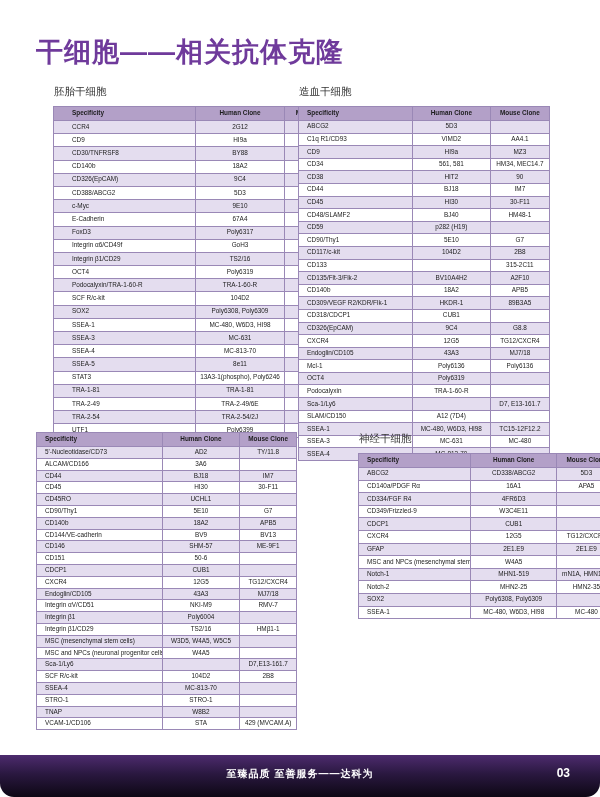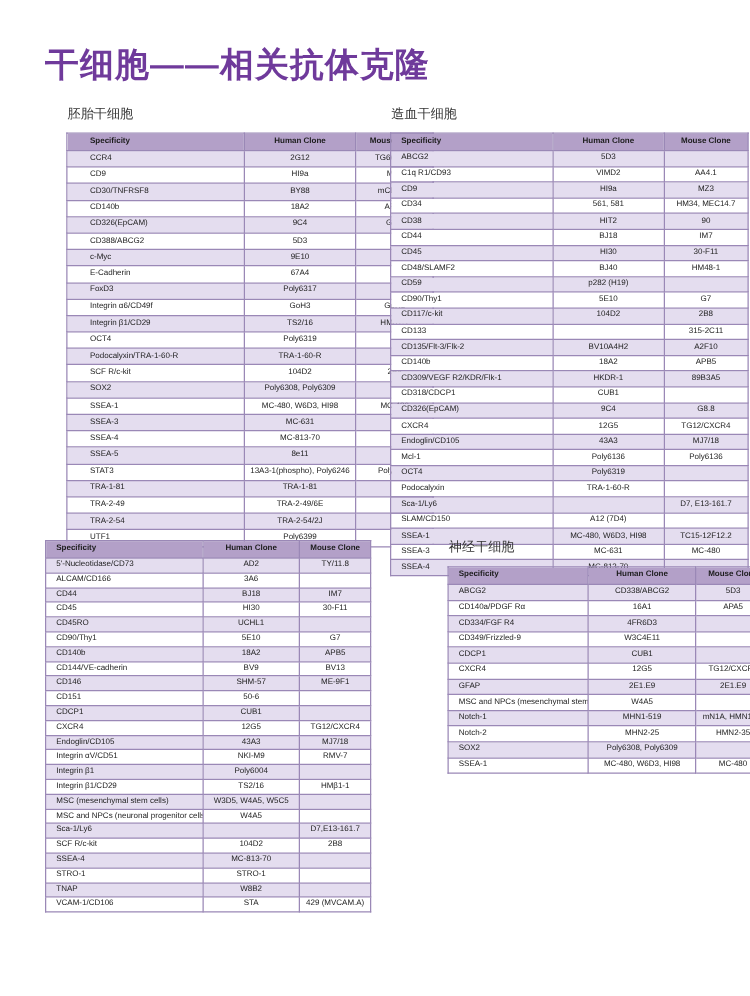--- a/index.html
+++ b/index.html
@@ -7,21 +7,21 @@
     position:relative;width:600px;height:797px;background:#ffffff;overflow:hidden;
     font-family:"Liberation Sans","DejaVu Sans",sans-serif;
     border-radius:14px;
   }
   .page-title{
     position:absolute;left:36px;top:34px;margin:0;
     font-size:27px;font-weight:bold;color:#6f3a9b;letter-spacing:1px;
   }
   .section{position:absolute;}
   .sec1{left:25px;top:85px;width:294px;margin-left:28px;}
-  .sec2{left:312px;top:85px;width:287px;}
+  .sec2{left:298px;top:85px;width:252px;}
   .sec3{left:36px;top:432px;width:261px;}
   .sec4{left:315px;top:432px;width:259px;padding-left:43px;}
   .subtitle{
     margin:0 0 9px 1px;font-size:10.5px;font-weight:normal;color:#333333;line-height:12px;
   }
   table{border-collapse:collapse;width:100%;table-layout:fixed;}
   th,td{
     border:1px solid #9a88b6;font-size:6.4px;color:#222222;
     padding:1px 2px;line-height:1.05;vertical-align:middle;overflow:hidden;white-space:nowrap;
   }
@@ -561,14 +561,18 @@
           </tr>
           <tr>
             <td>SSEA-1</td>
             <td>MC-480, W6D3, HI98</td>
             <td>MC-480</td>
           </tr>
         </tbody>
     </table>
   </div>
 
+  <div class="footer">
+    <div class="footer-slogan">至臻品质 至善服务——达科为</div>
+    <div class="footer-page-number">03</div>
+  </div>
 
 </div>
 
 </body></html>

